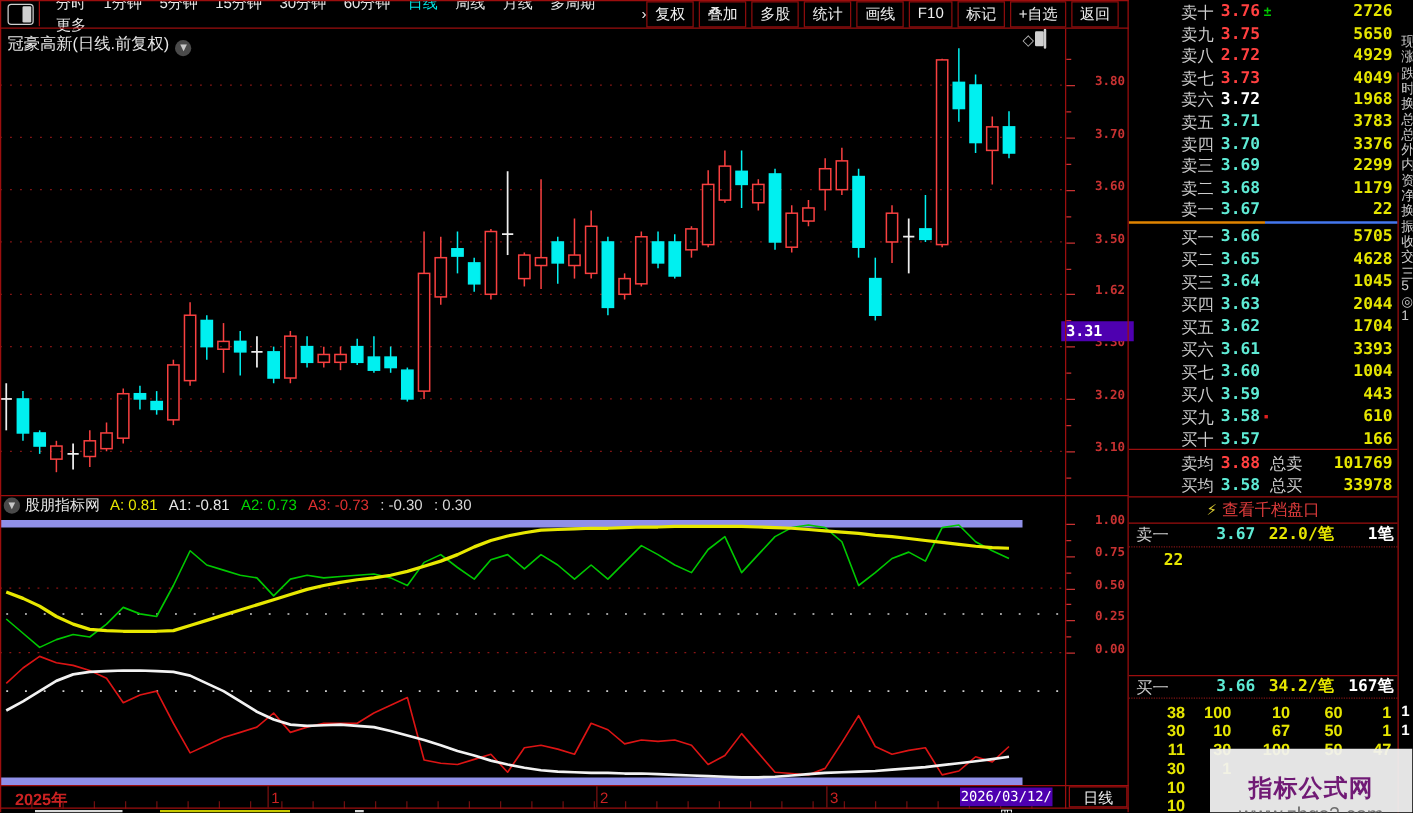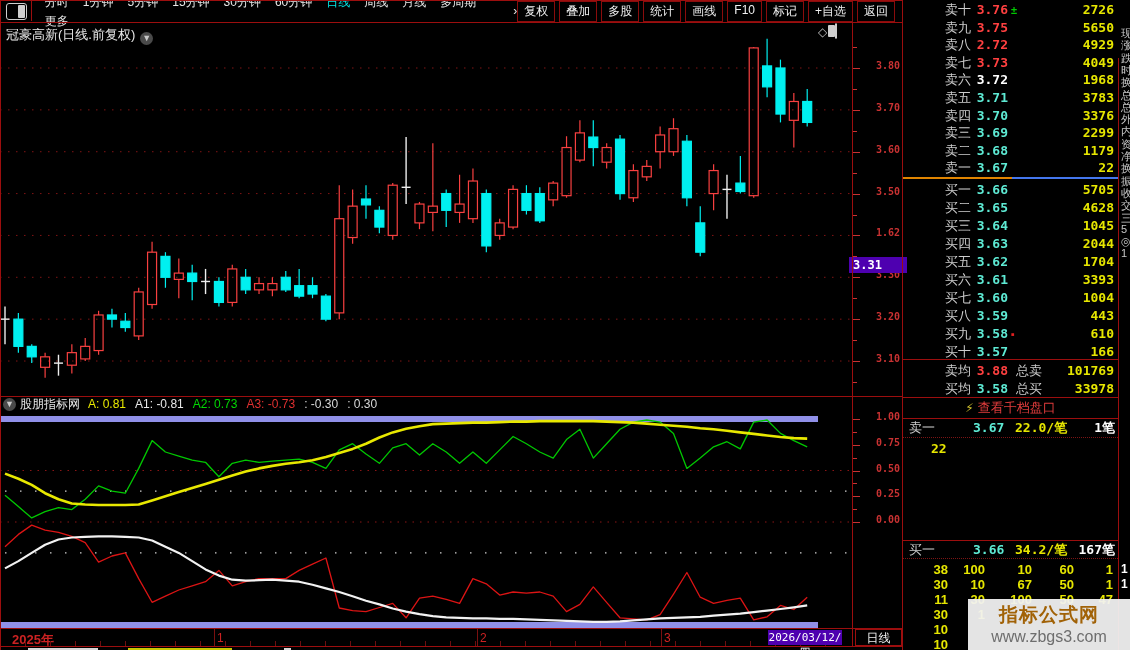--- a/index.html
+++ b/index.html
@@ -64,21 +64,21 @@
   .det-price{position:absolute;left:70px;}
   .det-per{position:absolute;left:112px;color:#e6e600;}
   .det-cnt{position:absolute;right:3px;color:#ffffff;}
   #queue-sell-vol{position:absolute;left:28px;top:441px;color:#e6e600;font-size:13px;font-weight:bold;}
   .tg-num{position:absolute;color:#e6e600;font-size:13px;font-weight:bold;width:40px;text-align:right;}
   .tg-white{position:absolute;color:#fff;font-size:12px;font-weight:bold;}
   
   .strip-ch{position:absolute;left:1121px;color:#c8c8c8;font-size:11px;width:14px;}
   
   #watermark{left:968px;top:599px;width:162px;height:51px;background:rgba(242,242,242,0.94);z-index:50;text-align:center;}
-  #wm-title{color:#a16207;font-size:19px;font-weight:bold;margin-top:3px;letter-spacing:1px;text-align:center;}
+  #wm-title{color:#701a75;font-size:19px;font-weight:bold;margin-top:19px;letter-spacing:1px;text-align:center;}
   #wm-url{color:#6e6e6e;font-size:16px;margin-top:0px;}
   
   .sliver{position:absolute;top:648px;height:2px;}
 </style>
 </head>
 <body>
 
 <div id="menubar" class="abs">
   <span class="win-icon"></span>
   <span class="menu-sep"></span>

